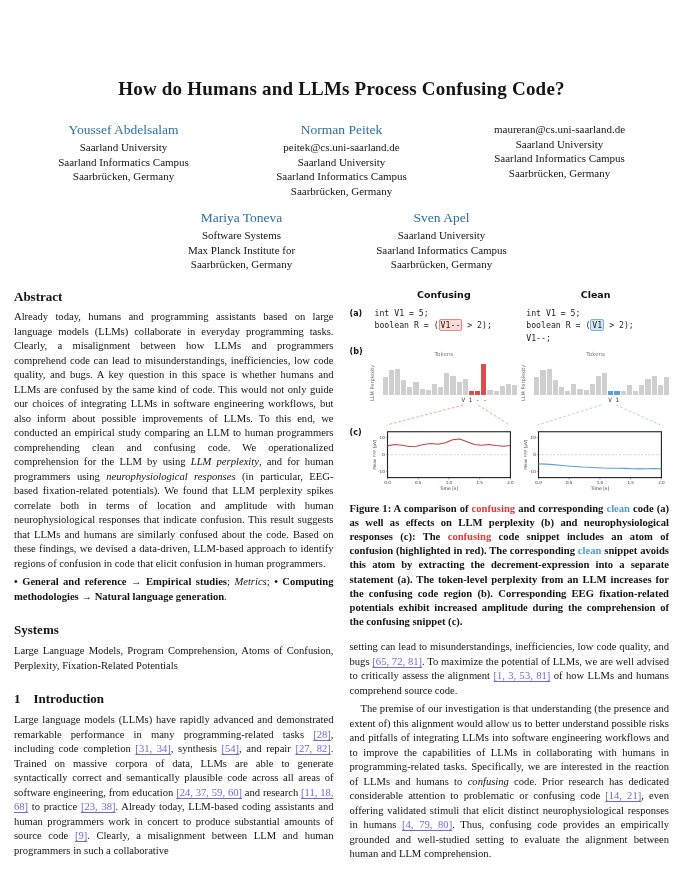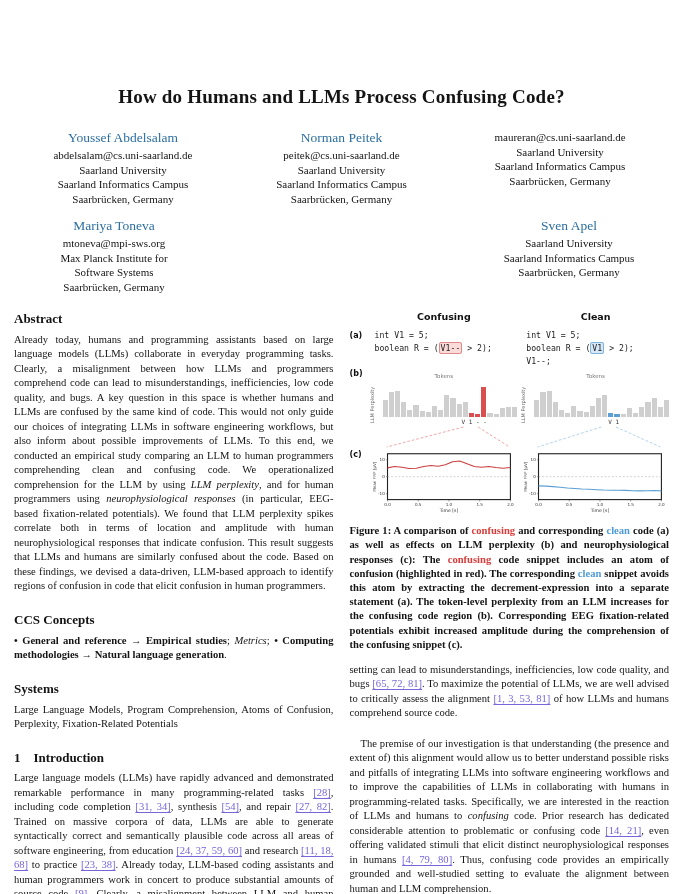--- a/index.html
+++ b/index.html
@@ -1,32 +1,32 @@
 <!DOCTYPE html>
 <html><head>
 <meta charset="utf-8">
 <style>
   html,body{margin:0;padding:0;background:#fff;}
   .page{position:relative;width:683px;height:894px;overflow:hidden;background:#fff;
-        font-family:"Liberation Serif",serif;color:#141414;box-sizing:border-box;padding:12px 14px;}
+        font-family:"Liberation Serif",serif;color:#141414;box-sizing:border-box;padding:4px 14px;}
   .title{font-size:19px;font-weight:700;text-align:center;margin:0;padding-top:74px;letter-spacing:.2px;}
-  .authors-row{display:flex;justify-content:space-between;margin-top:22px;}
+  .authors-row{display:flex;justify-content:center;margin-top:22px;}
   .authors-row.second{margin-top:12px;}
   .author{width:218px;text-align:center;}
   .authors-row.second .author{width:200px;}
   .author-name{color:#2c6fa0;font-size:13.5px;margin-bottom:2px;}
   .author-line{font-size:11px;line-height:1.32;}
   .columns{display:flex;gap:16px;margin-top:16px;}
   .col{flex:1;min-width:0;font-size:10.6px;line-height:1.37;text-align:justify;}
   h2.sec{font-size:13px;font-weight:700;margin:0 0 5px;}
   h2.sec.gap{margin-top:17px;}
   h2.sec.num{white-space:pre;}
   p.body{margin:0;}
   p.body.indent{text-indent:11px;}
-  p.body + p.body{margin-top:16px;}
+  p.body + p.body{margin-top:4px;}
   .s-i{font-style:italic;}
   .s-b{font-weight:700;}
   .s-cite{color:#7666d8;text-decoration:underline;text-underline-offset:1.5px;}
   .s-red{color:#d93a3a;}
   .s-blue{color:#4f9bd5;}
 
   
   .figure{text-align:left;font-family:"DejaVu Sans",sans-serif;}
   .fig-grid{display:grid;grid-template-columns:16px 1fr 1fr;column-gap:5px;align-items:start;}
   .fig-col-head{font-weight:700;font-size:9.5px;text-align:center;padding-bottom:6px;color:#111;}
@@ -53,21 +53,20 @@
 </head>
 <body>
 
 <div class="page">
 
   <h1 class="title">How do Humans and LLMs Process Confusing Code?</h1>
 
   <div class="authors-row">
     <div class="author">
       <div class="author-name">Youssef Abdelsalam</div>
-      <div class="author-line">abdelsalam@cs.uni-saarland.de</div>
       <div class="author-line">Saarland University</div>
       <div class="author-line">Saarland Informatics Campus</div>
       <div class="author-line">Saarbrücken, Germany</div>
     </div>
     <div class="author">
       <div class="author-name">Norman Peitek</div>
       <div class="author-line">peitek@cs.uni-saarland.de</div>
       <div class="author-line">Saarland University</div>
       <div class="author-line">Saarland Informatics Campus</div>
       <div class="author-line">Saarbrücken, Germany</div>
@@ -76,40 +75,38 @@
       <div class="author-line">maureran@cs.uni-saarland.de</div>
       <div class="author-line">Saarland University</div>
       <div class="author-line">Saarland Informatics Campus</div>
       <div class="author-line">Saarbrücken, Germany</div>
     </div>
   </div>
 
   <div class="authors-row second">
     <div class="author">
       <div class="author-name">Mariya Toneva</div>
-      <div class="author-line">mtoneva@mpi-sws.org</div>
+      <div class="author-line">Software Systems</div>
       <div class="author-line">Max Planck Institute for</div>
-      <div class="author-line">Software Systems</div>
       <div class="author-line">Saarbrücken, Germany</div>
     </div>
     <div class="author">
       <div class="author-name">Sven Apel</div>
       <div class="author-line">Saarland University</div>
       <div class="author-line">Saarland Informatics Campus</div>
       <div class="author-line">Saarbrücken, Germany</div>
     </div>
   </div>
 
   <div class="columns">
 
     <div class="col">
       <h2 class="sec">Abstract</h2>
       <p class="body"><span>Already today, humans and programming assistants based on large language models (LLMs) collaborate in everyday programming tasks. Clearly, a misalignment between how LLMs and programmers comprehend code can lead to misunderstandings, inefficiencies, low code quality, and bugs. A key question in this space is whether humans and LLMs are confused by the same kind of code. This would not only guide our choices of integrating LLMs in software engineering workflows, but also inform about possible improvements of LLMs. To this end, we conducted an empirical study comparing an LLM to human programmers comprehending clean and confusing code. We operationalized comprehension for the LLM by using </span><span class="s-i">LLM perplexity</span><span>, and for human programmers using </span><span class="s-i">neurophysiological responses</span><span> (in particular, EEG-based fixation-related potentials). We found that LLM perplexity spikes correlate both in terms of location and amplitude with human neurophysiological responses that indicate confusion. This result suggests that LLMs and humans are similarly confused about the code. Based on these findings, we devised a data-driven, LLM-based approach to identify regions of confusion in code that elicit confusion in human programmers.</span></p>
 
-      <h2 class="sec gap">CCS Concepts</h2>
       <p class="body"><span class="s-b">• General and reference → Empirical studies</span><span>; </span><span class="s-i">Metrics</span><span>; </span><span class="s-b">• Computing methodologies → Natural language generation</span><span>.</span></p>
 
       <h2 class="sec gap">Systems</h2>
       <p class="body">Large Language Models, Program Comprehension, Atoms of Confusion, Perplexity, Fixation-Related Potentials</p>
 
       <h2 class="sec gap num">1    Introduction</h2>
       <p class="body"><span>Large language models (LLMs) have rapidly advanced and demonstrated remarkable performance in many programming-related tasks </span><span class="s-cite">[28]</span><span>, including code completion </span><span class="s-cite">[31, 34]</span><span>, synthesis </span><span class="s-cite">[54]</span><span>, and repair </span><span class="s-cite">[27, 82]</span><span>. Trained on massive corpora of data, LLMs are able to generate syntactically correct and semantically plausible code across all areas of software engineering, from education </span><span class="s-cite">[24, 37, 59, 60]</span><span> and research </span><span class="s-cite">[11, 18, 68]</span><span> to practice </span><span class="s-cite">[23, 38]</span><span>. Already today, LLM-based coding assistants and human programmers work in concert to produce substantial amounts of source code </span><span class="s-cite">[9]</span><span>. Clearly, a misalignment between LLM and human programmers in such a collaborative</span></p>
     </div>
 
     <div class="col">

